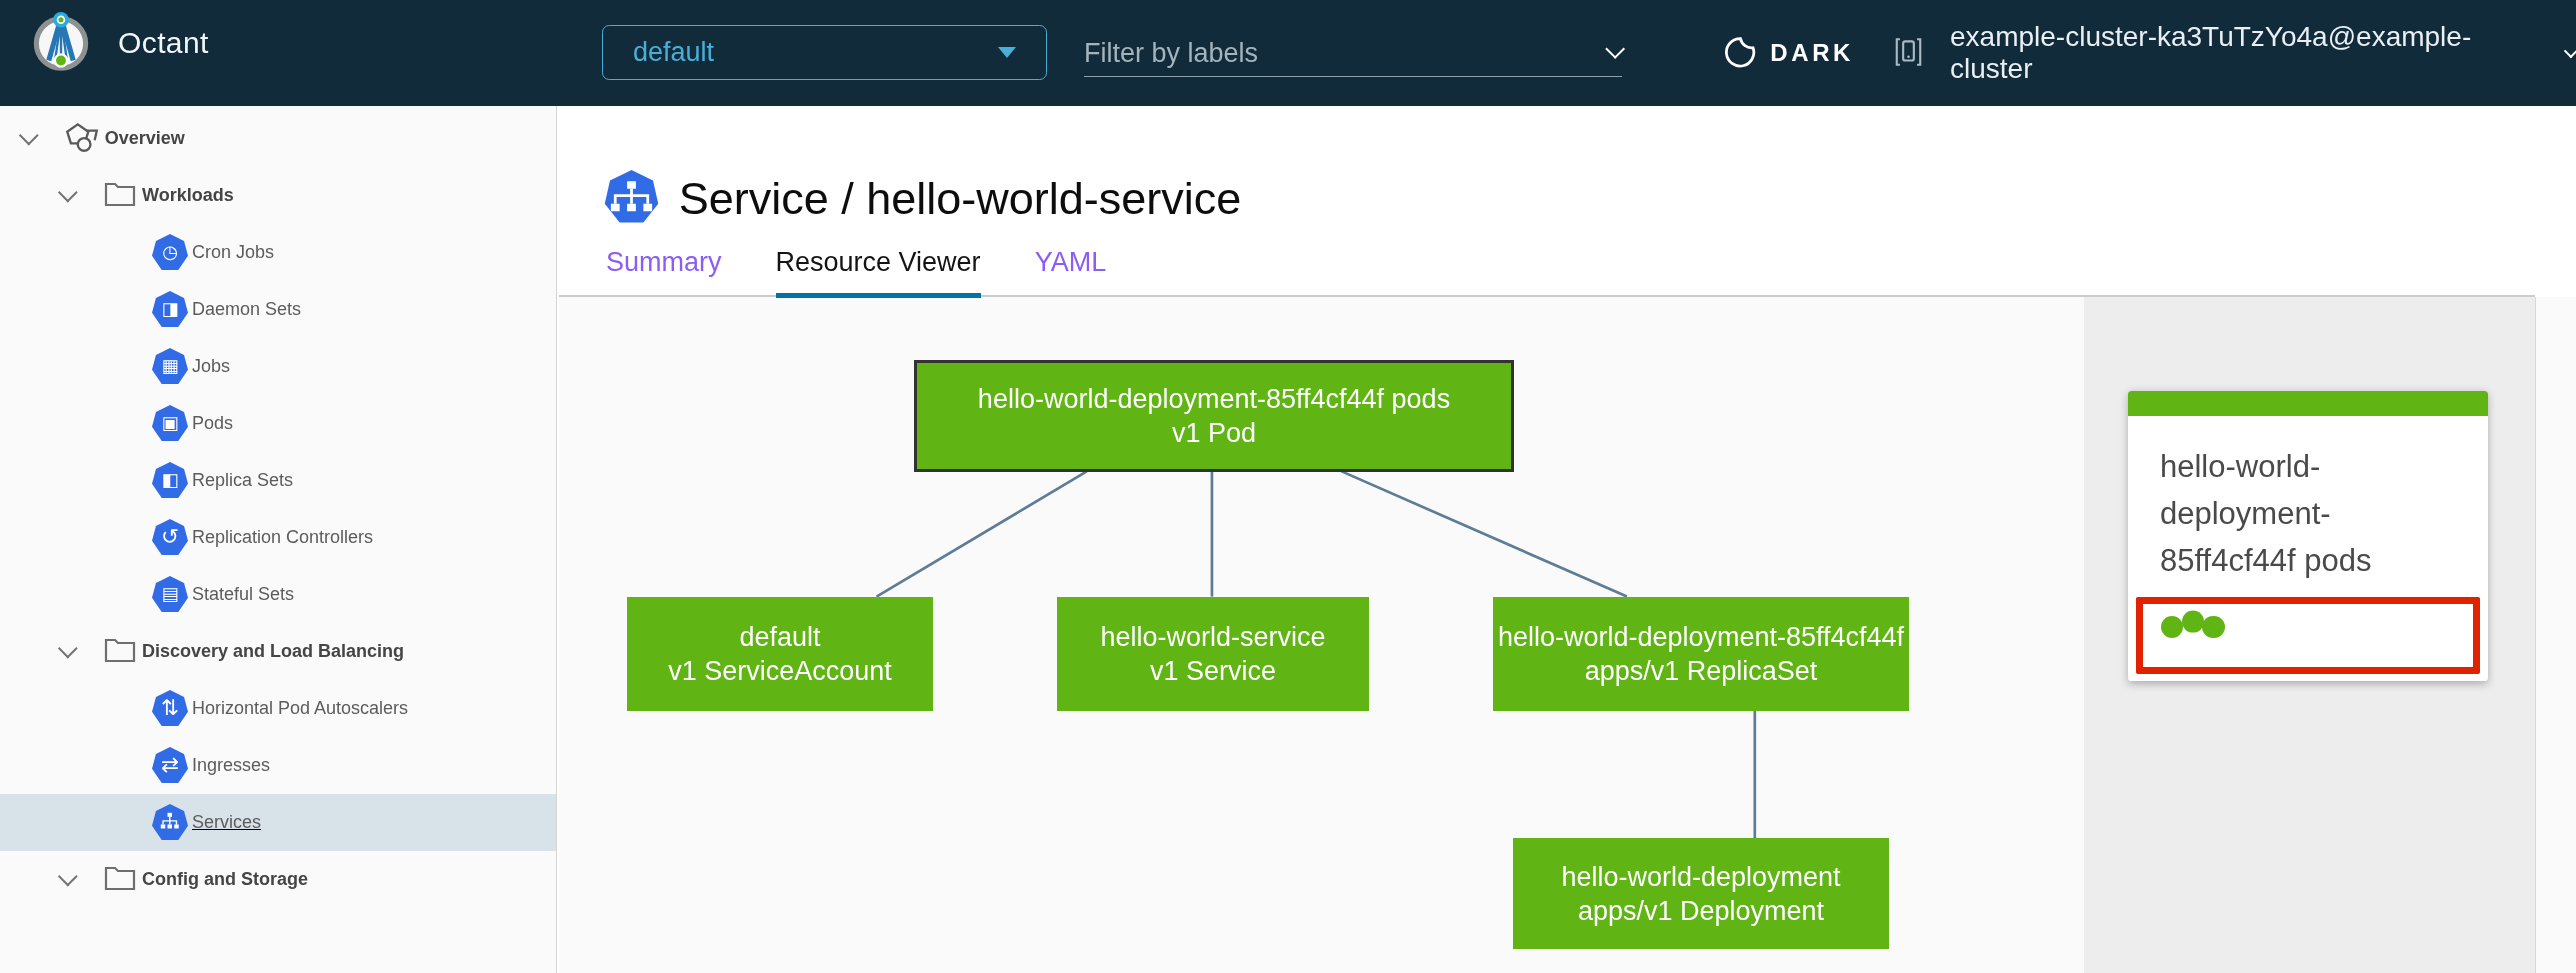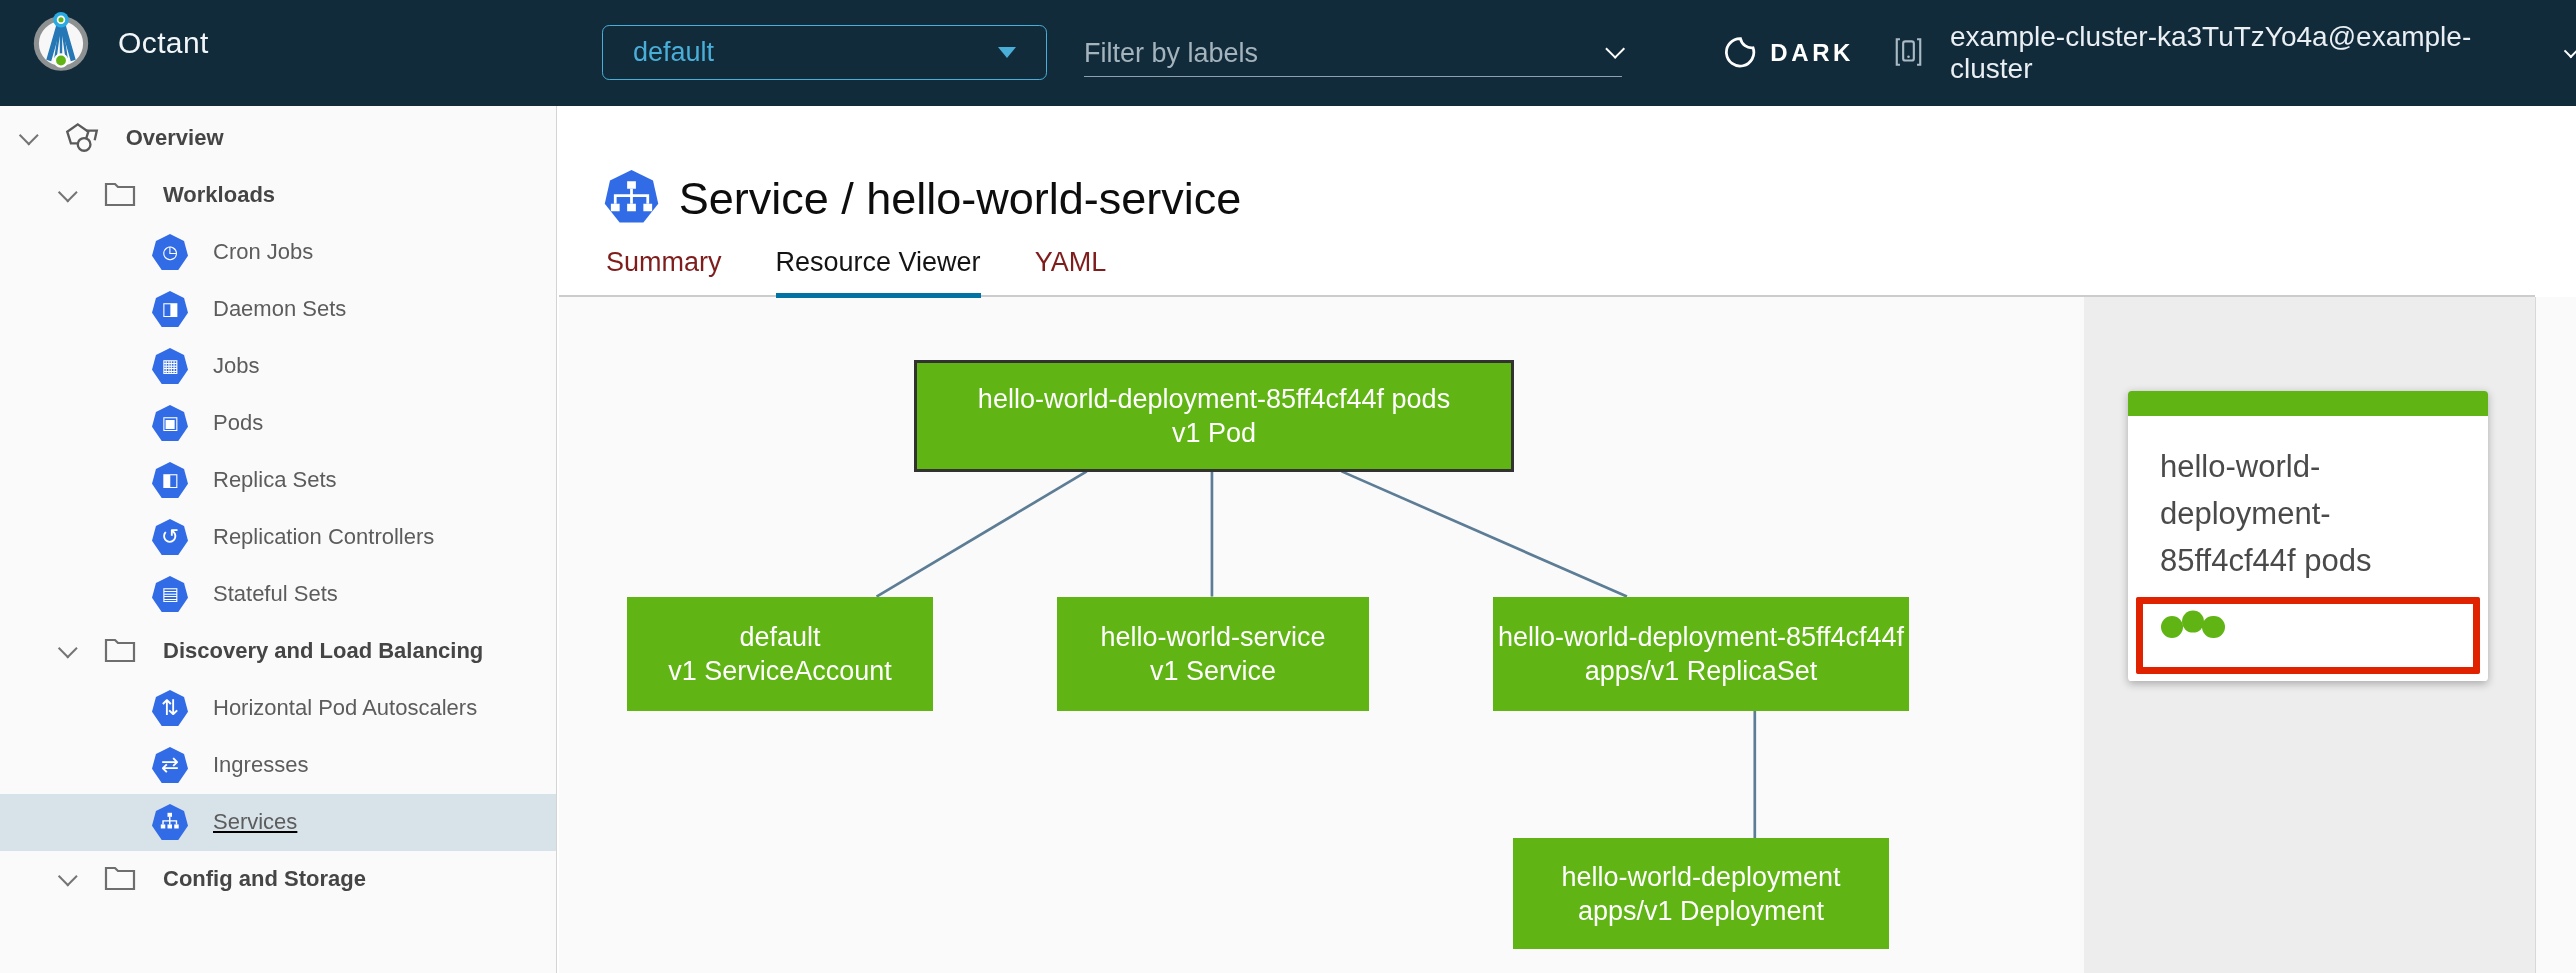--- a/index.html
+++ b/index.html
@@ -40,21 +40,21 @@
   .sidebar { position:absolute; left:0; top:106px; width:557px; height:868px;
              background:#fafafa; border-right:1.8px solid #d4d4d4; padding-top:3.6px; }
   .nav-row { height:57px; display:flex; align-items:center; cursor:pointer; }
   .nav-row.lvl0 { padding-left:19.7px; }
   .nav-row.lvl1 { padding-left:59px; }
   .nav-row.lvl2 { padding-left:152px; }
   .nav-row.selected { background:#d8e2e9;text-decoration:underline; }
   .nav-caret { width:18px; height:18px; margin-right:25px; display:flex; align-items:center; justify-content:center; }
   .nav-caret::before { content:""; width:11.6px; height:11.6px; border-right:2.7px solid #747474;
                        border-bottom:2.7px solid #747474; transform:rotate(45deg) translate(-1.8px,-1.8px); }
-  .nav-label { font-size:22px; color:#5c5c5c; margin-left:25px; white-space:nowrap; }
+  .nav-label { font-size:18px; color:#5c5c5c; margin-left:4px; white-space:nowrap; }
   .nav-row.group .nav-label { font-weight:700; color:#454545; }
   .k8s-hepta { width:36px; height:36px; background:#316ce6; flex:0 0 36px;
                clip-path:polygon(50% 0%,89% 19%,100% 60%,73% 100%,27% 100%,0% 60%,11% 19%);
                display:flex; align-items:center; justify-content:center; }
   .k8s-hepta::after { color:#fff; font-family:"DejaVu Sans",sans-serif; font-size:18px; line-height:36px; }
   .g-cron::after { content:"◷"; }
   .g-daemon::after { content:"◨"; }
   .g-deploy::after { content:"↻"; font-size:21.5px; }
   .g-jobs::after { content:"▦"; }
   .g-pods::after { content:"▣"; }
@@ -62,21 +62,21 @@
   .g-replctrl::after { content:"↺"; font-size:21.5px; }
   .g-stateful::after { content:"▤"; }
   .g-hpa::after { content:"⇅"; font-size:21.5px; }
   .g-ingress::after { content:"⇄"; font-size:21.5px; }
 
   
   .main { position:absolute; left:559px; top:106px; width:2017px; height:868px; background:#fff; }
   .page-head { position:absolute; left:45px; top:64px; display:flex; align-items:center; gap:19.7px; }
   .page-title { font-size:45px; color:#0d0d0d; font-weight:400; }
   .tabs { position:absolute; left:47px; top:141px; display:flex; gap:54px; z-index:2; }
-  .tab { font-size:27px; color:#7f1d1d; padding-bottom:15px; border-bottom:5.4px solid transparent; cursor:pointer; }
+  .tab { font-size:27px; color:#8b5cf6; padding-bottom:15px; border-bottom:5.4px solid transparent; cursor:pointer; }
   .tab.active { color:#141414; border-bottom-color:#0072a3; }
   .tab-divider { position:absolute; left:0; top:189px; width:1976px; height:1.8px; background:#cccccc; }
 
   .canvas { position:absolute; left:0; top:191px; width:1525px; height:677px; background:#fafafa; }
   .edges { position:absolute; left:0; top:0; }
   .node { position:absolute; background:#60b515; color:#fff; display:flex; flex-direction:column;
           align-items:center; justify-content:center; text-align:center; cursor:pointer; }
   .node span { font-size:27px; line-height:34px; }
   .node-pod        { left:355px;  top:63px;  width:600px; height:112px; border:3.6px solid #323232; }
   .node-sa         { left:68px;   top:300px; width:306px; height:114px; }

